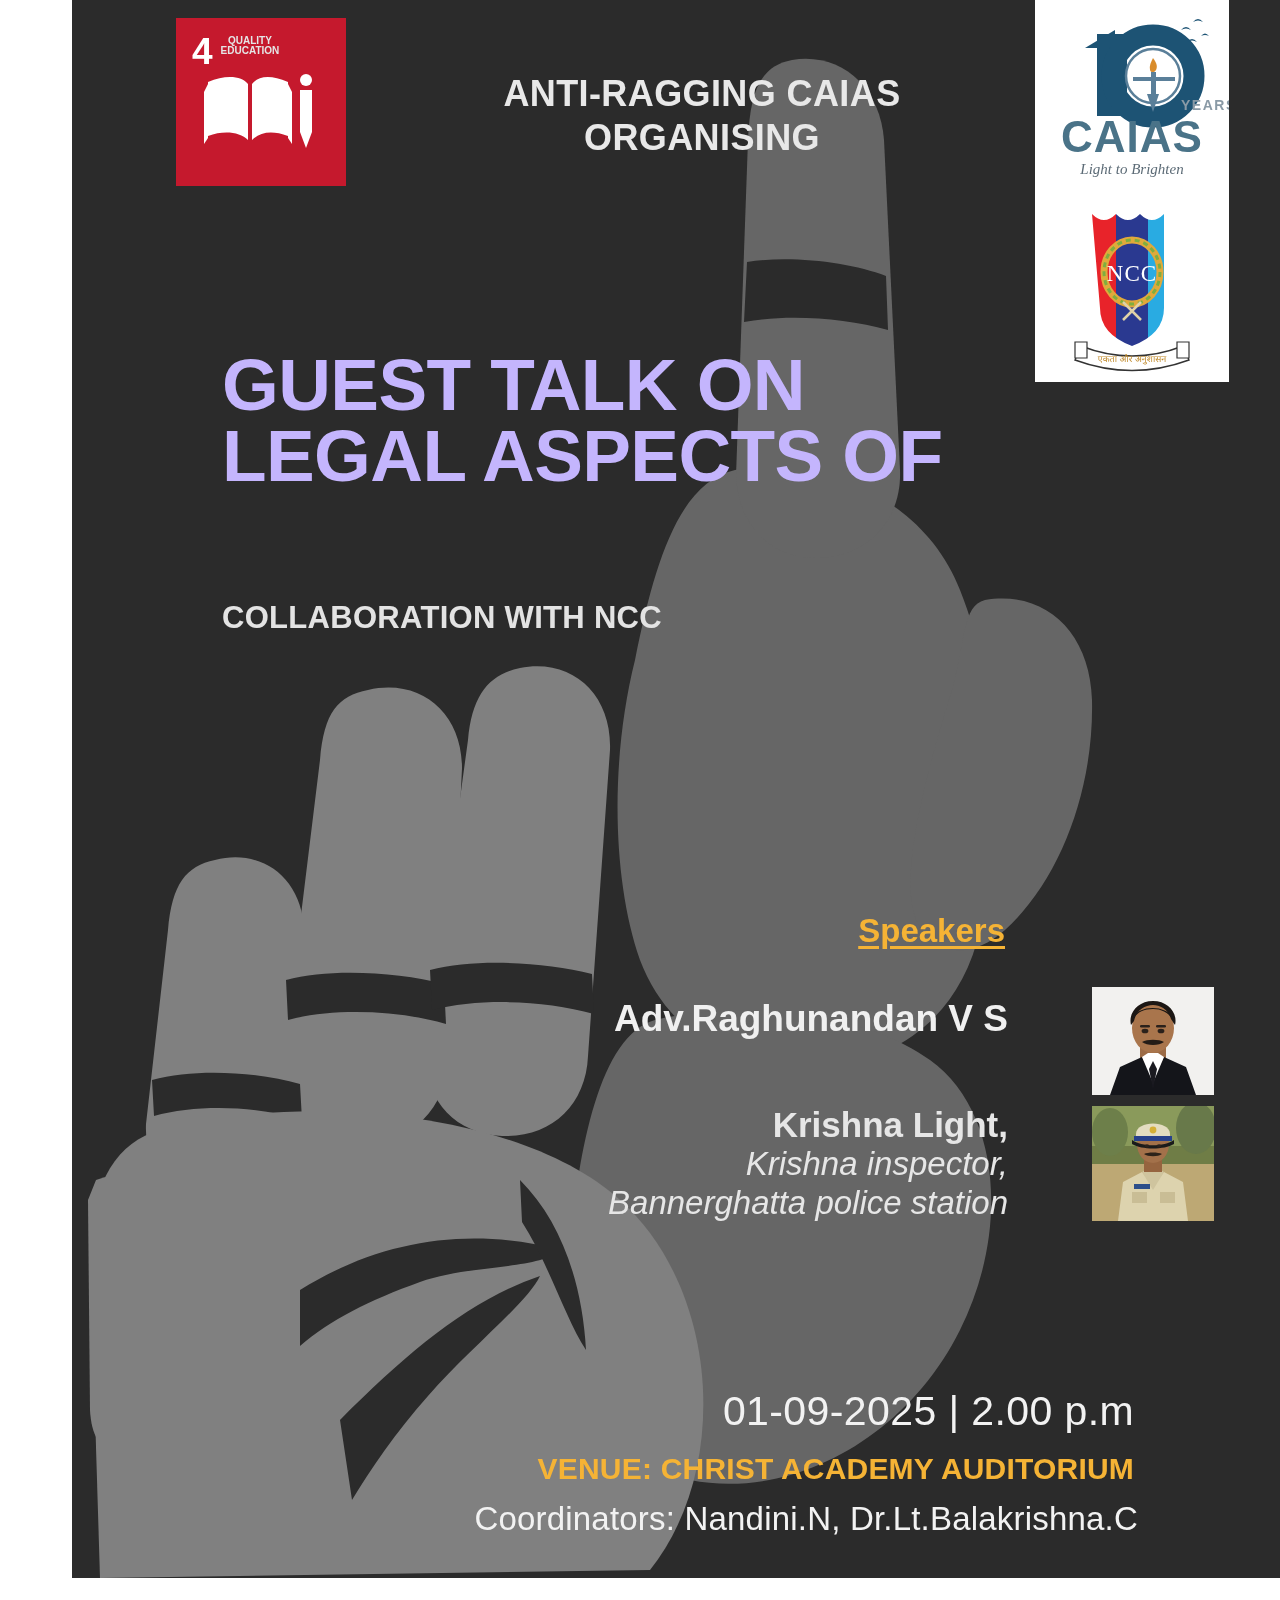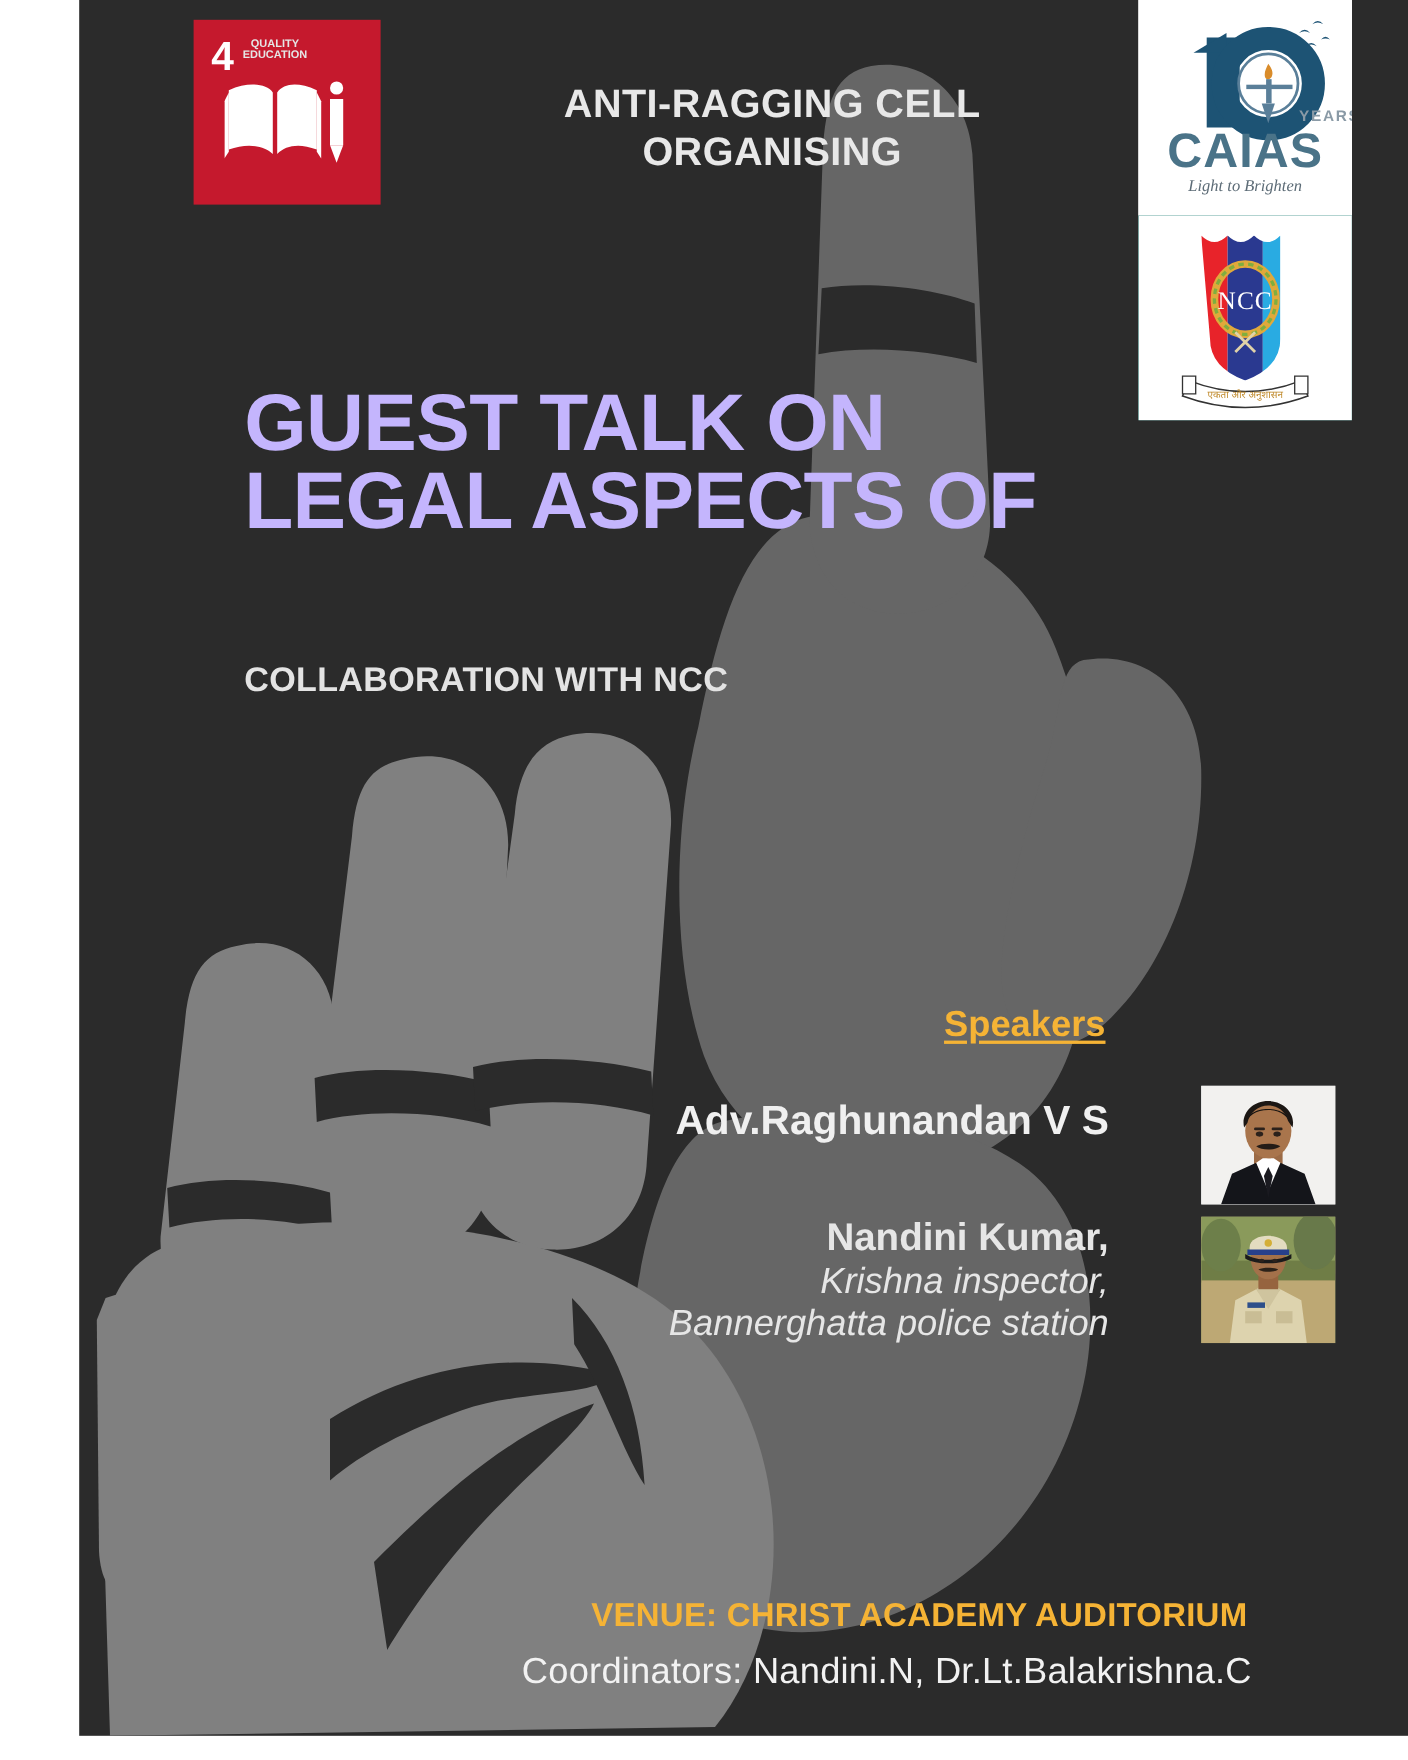--- a/index.html
+++ b/index.html
@@ -380,37 +380,37 @@
           <path d="M88 106 L 106 124 M 106 106 L 88 124" stroke="#e0d2a8" stroke-width="2.5" fill="none"></path>
 
           <path d="M46 150 q51 20 102 0 l 6 14 q-57 21 -114 0 Z" fill="#ffffff" stroke="#333" stroke-width="1.4"></path>
           <path d="M40 146 l 12 0 l 0 16 l -12 0 Z M 142 146 l 12 0 l 0 16 l -12 0 Z" fill="#ffffff" stroke="#333" stroke-width="1.2"></path>
           <text x="97" y="166" font-family="Liberation Sans, sans-serif" font-size="9" fill="#c08a2b" text-anchor="middle">एकता और अनुशासन</text>
         </svg>
       </div>
     </div>
 
     <div class="header-title">
-      <div>ANTI-RAGGING CELL</div>
+      <div>ANTI-RAGGING CAIAS</div>
       <div>ORGANISING</div>
     </div>
 
     <div class="main-title">
       <span class="tl">GUEST TALK ON</span>
       <span class="tl">LEGAL ASPECTS OF</span>
     </div>
 
     <div class="subtitle">COLLABORATION WITH NCC</div>
 
     <div class="speakers-head">Speakers</div>
 
     <div class="speaker1-name">Adv.Raghunandan V S</div>
 
     <div class="speaker2-block">
-      <div class="speaker2-name">Nandini Kumar,</div>
+      <div class="speaker2-name">Krishna Light,</div>
       <div class="speaker2-role">Krishna inspector,</div>
       <div class="speaker2-station">Bannerghatta police station</div>
     </div>
 
     <div class="photo photo-1">
       <svg width="122" height="108" viewBox="0 0 122 108" xmlns="http://www.w3.org/2000/svg">
         <rect width="122" height="108" fill="#f2f1ef"></rect>
 
         <rect x="48" y="58" width="26" height="22" fill="#9c6b46"></rect>
 
@@ -461,17 +461,18 @@
         <path d="M40 34 C 50 41, 72 41, 82 34 L 82 38 C 72 44, 50 44, 40 38 Z" fill="#1b1b1b"></path>
         <circle cx="61" cy="24" r="3.4" fill="#d4af37"></circle>
 
         <ellipse cx="55" cy="40" rx="2.4" ry="1.7" fill="#2b211b"></ellipse>
         <ellipse cx="67" cy="40" rx="2.4" ry="1.7" fill="#2b211b"></ellipse>
 
         <path d="M52 48 C 56 46, 66 46, 70 48 C 66 51, 56 51, 52 48 Z" fill="#2c2219"></path>
       </svg>
     </div>
 
+    <div class="date-line">01-09-2025  |  2.00 p.m</div>
     <div class="venue-line">VENUE: CHRIST ACADEMY AUDITORIUM</div>
     <div class="coord-line">Coordinators: Nandini.N, Dr.Lt.Balakrishna.C</div>
 
   </div>
 </div>
 
 </body></html>

